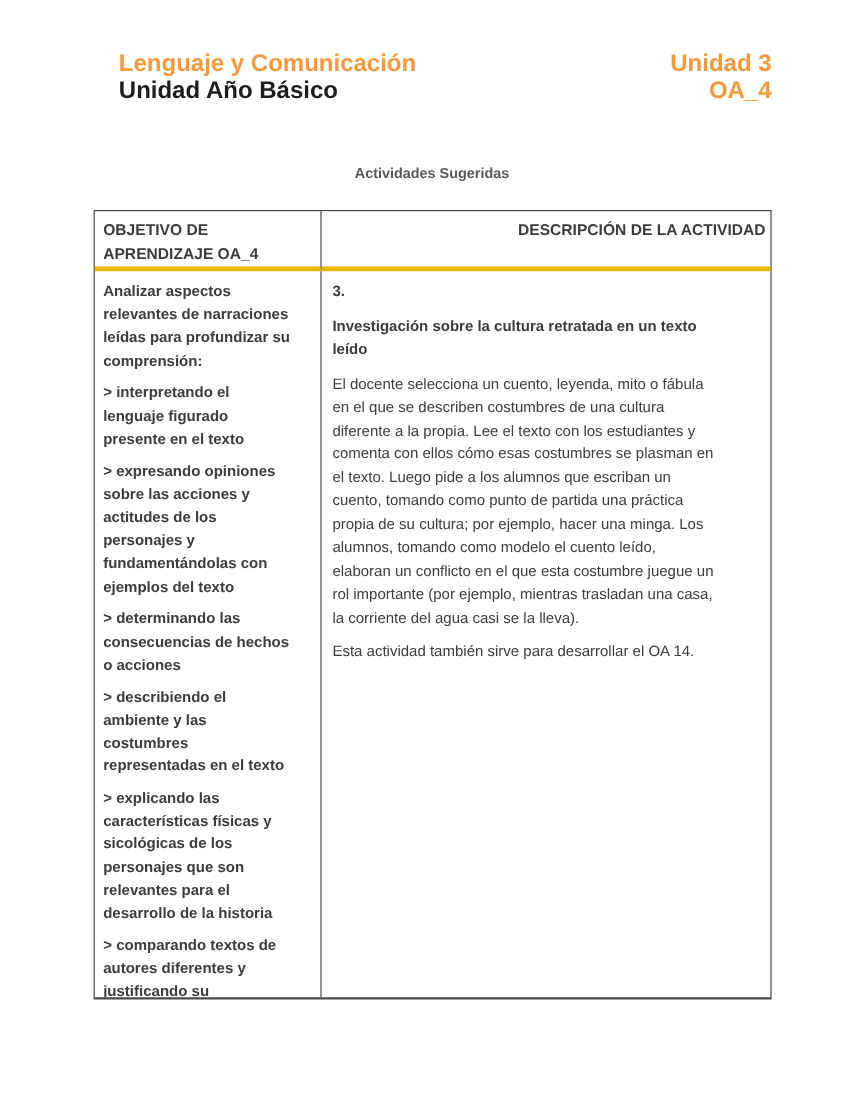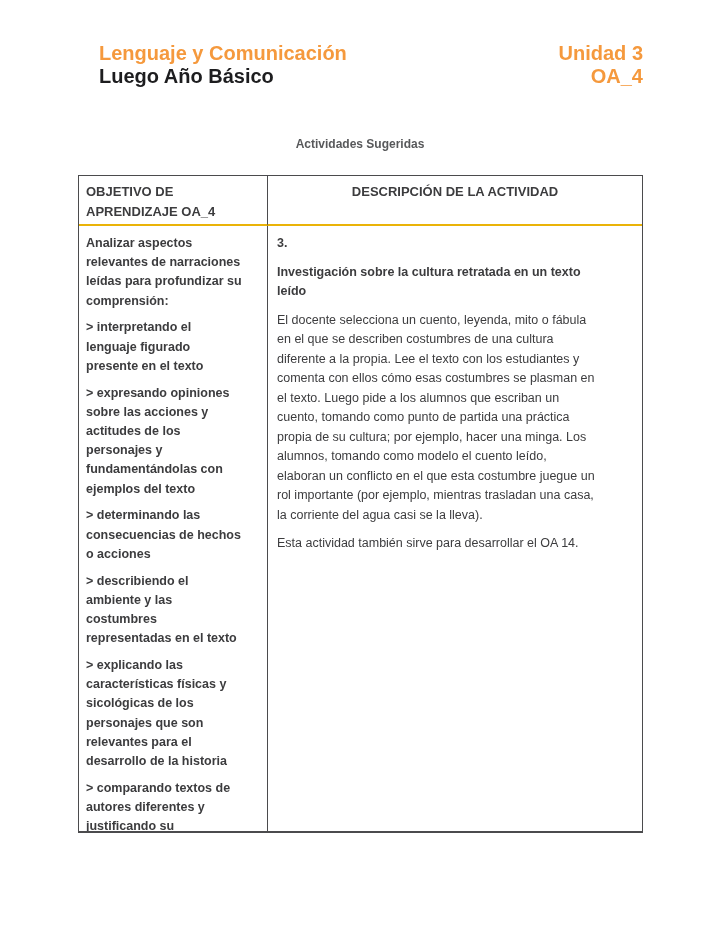--- a/index.html
+++ b/index.html
@@ -53,31 +53,31 @@
     box-sizing: border-box;
     border: 1px solid #4b4b4d;
     border-bottom-width: 2px;
     display: grid;
     grid-template-columns: 189px 1fr;
     grid-template-rows: 50px 1fr;
     background: #ffffff;
   }
   .cell { box-sizing: border-box; overflow: hidden; }
   .col-left  { border-right: 1px solid #4b4b4d; }
-  .row-head  { border-bottom: 2px solid #eab308; }
+  .row-head  { border-bottom: 4px solid #eab308; }
 
   .th {
     font-weight: bold;
     font-size: 13px;
     line-height: 20px;
     padding: 6px 4px 4px 7px;
     white-space: pre-line;
     color: #3c3c3e;
   }
-  .th-activity { text-align: center; padding-left: 4px; }
+  .th-activity { text-align: right; padding-left: 4px; }
 
   .cell-objective {
     padding: 8px 12px 0 7px;
     font-weight: bold;
     font-size: 12.5px;
     line-height: 19.2px;
   }
   .cell-objective p {
     margin: 0 0 7.6px 0;
     white-space: pre-line;
@@ -92,21 +92,21 @@
   .cell-activity .bold { font-weight: bold; }
 </style>
 </head>
 <body>
 
 <div class="page">
 
   <div class="doc-header">
     <div class="hdr-left">
       <div class="line accent">Lenguaje y Comunicación</div>
-      <div class="line black">Luego Año Básico</div>
+      <div class="line black">Unidad Año Básico</div>
     </div>
     <div class="hdr-right">
       <div class="line accent">Unidad 3</div>
       <div class="line accent">OA_4</div>
     </div>
   </div>
 
   <h2 class="section-title">Actividades Sugeridas</h2>
 
   <div class="doc-table">

